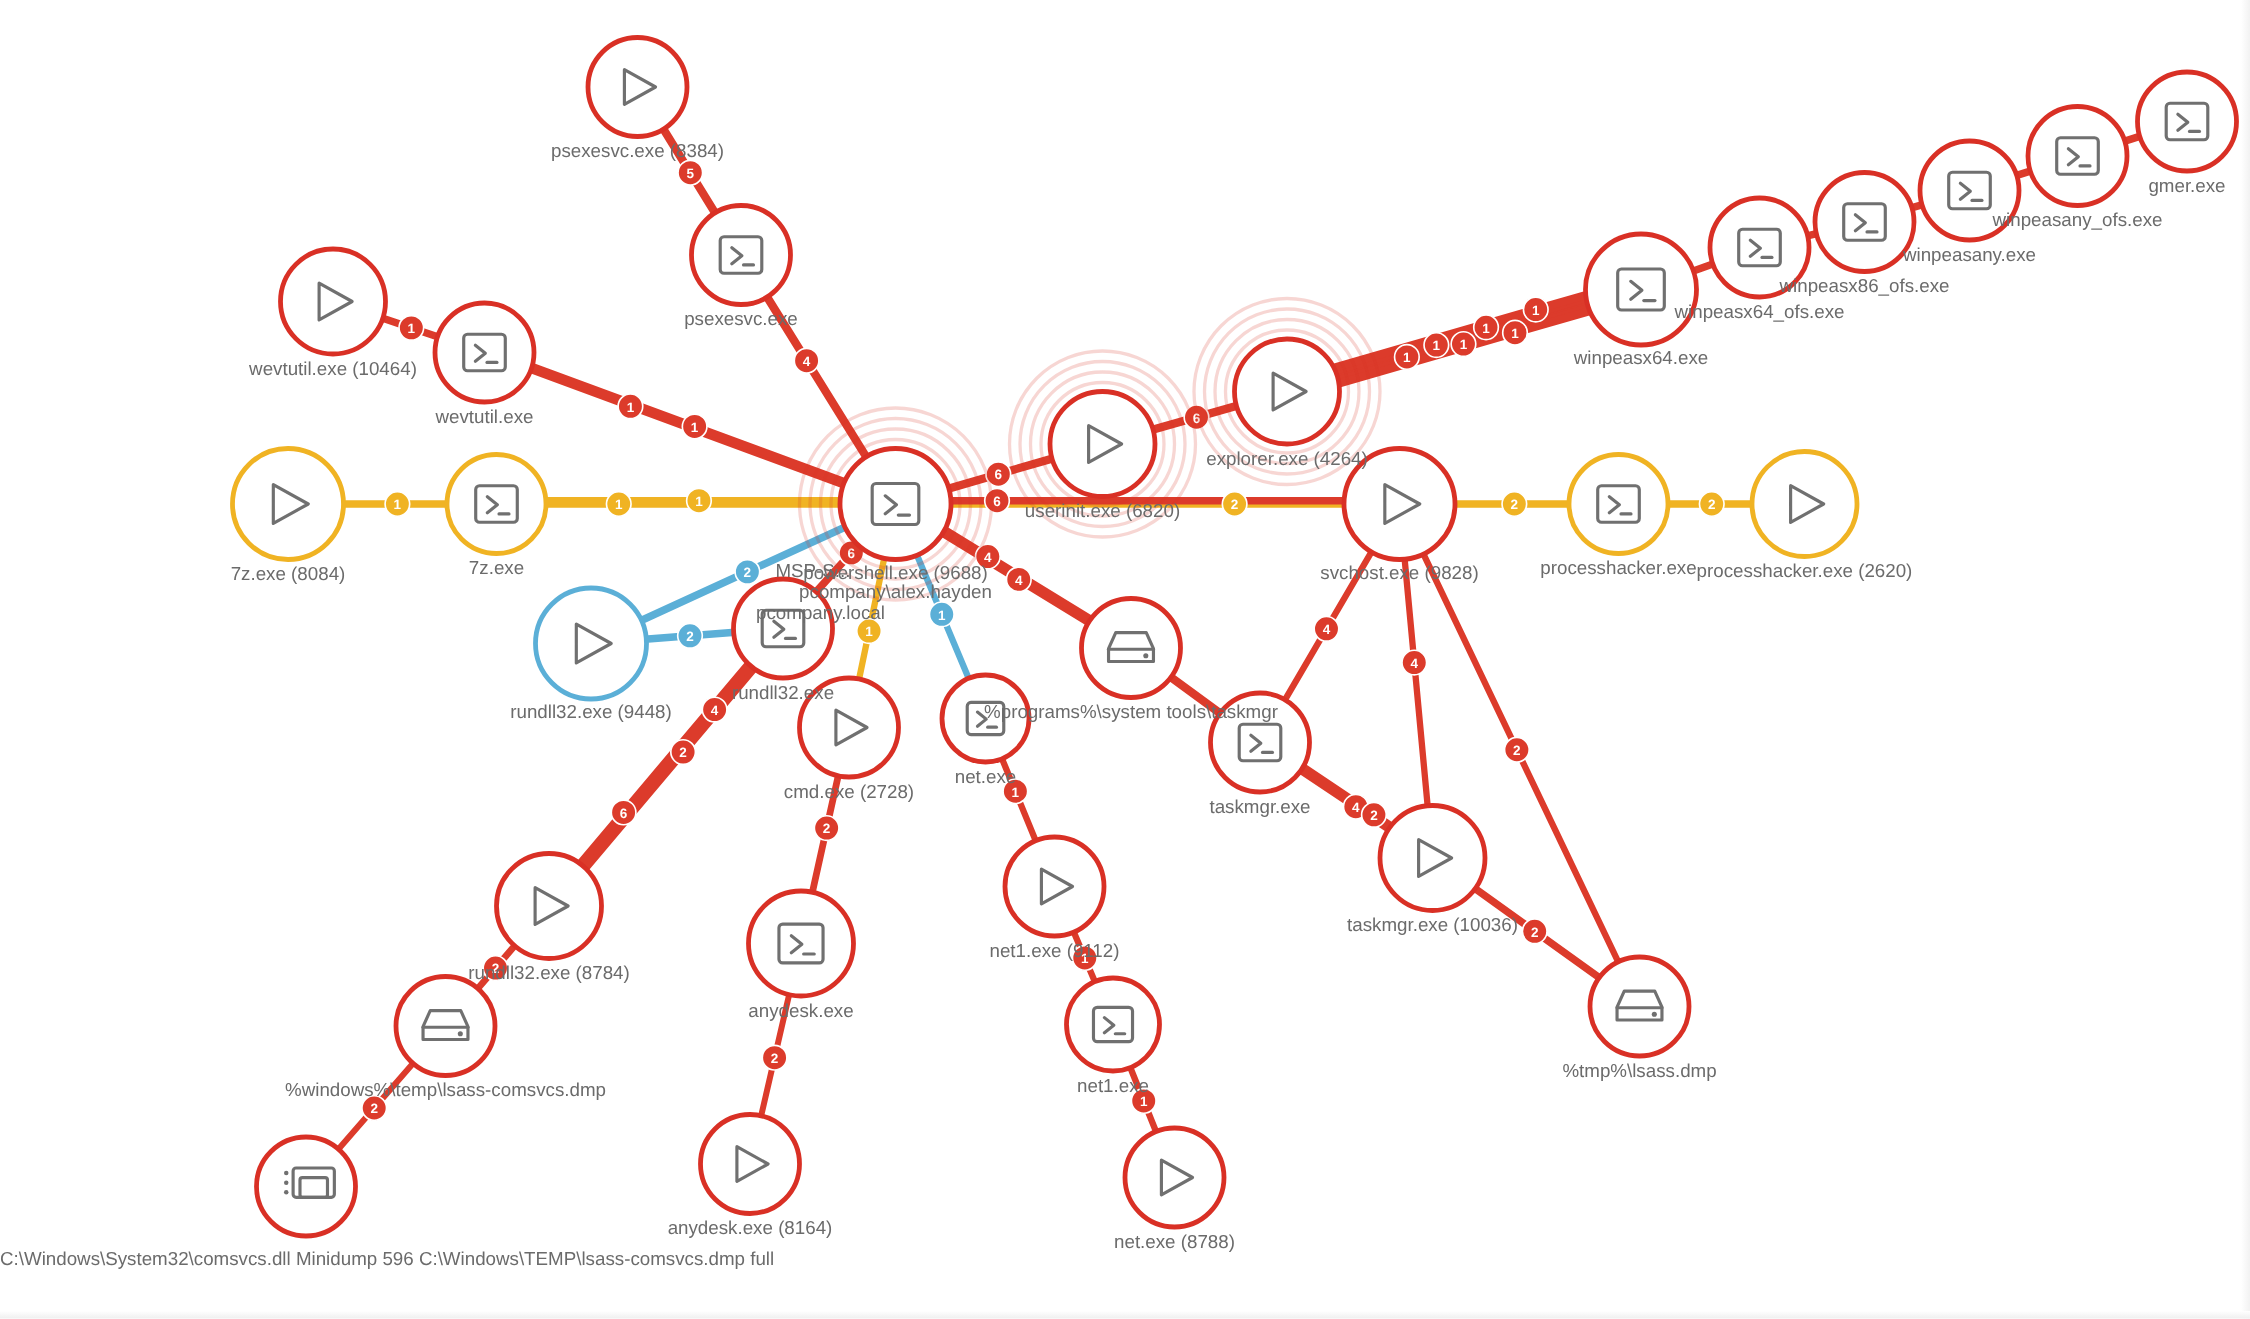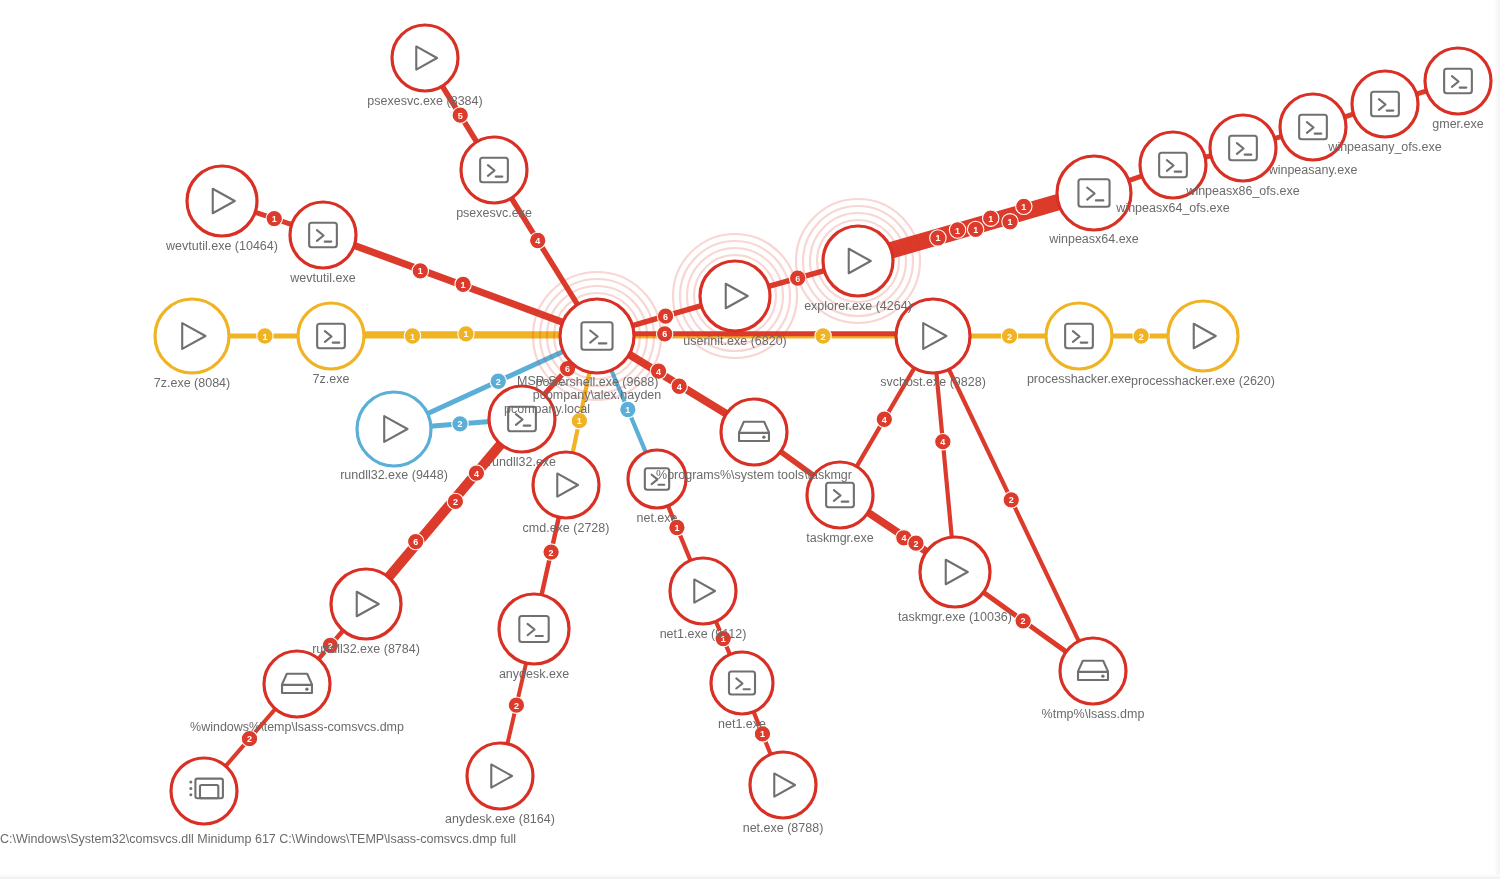--- a/index.html
+++ b/index.html
@@ -589,17 +589,17 @@
         <text x="500" y="814" class="node-label">anydesk.exe (8164)</text>
         <text x="703" y="629" class="node-label">net1.exe (9112)</text>
         <text x="742" y="719" class="node-label">net1.exe</text>
         <text x="783" y="823" class="node-label">net.exe (8788)</text>
         <text x="542" y="376" class="center-sub">MSP-S...</text>
         <text x="597" y="390" class="center-sub">pcompany\alex.hayden</text>
         <text x="547" y="404" class="center-sub">pcompany.local</text>
       </g>
   </svg>
 
-  <div class="caption">C:\Windows\System32\comsvcs.dll Minidump 617 C:\Windows\TEMP\lsass-comsvcs.dmp full</div>
+  <div class="caption">C:\Windows\System32\comsvcs.dll Minidump 596 C:\Windows\TEMP\lsass-comsvcs.dmp full</div>
 
   <div id="frame-right"></div>
   <div id="frame-bottom"></div>
 </div>
 
 </body></html>

